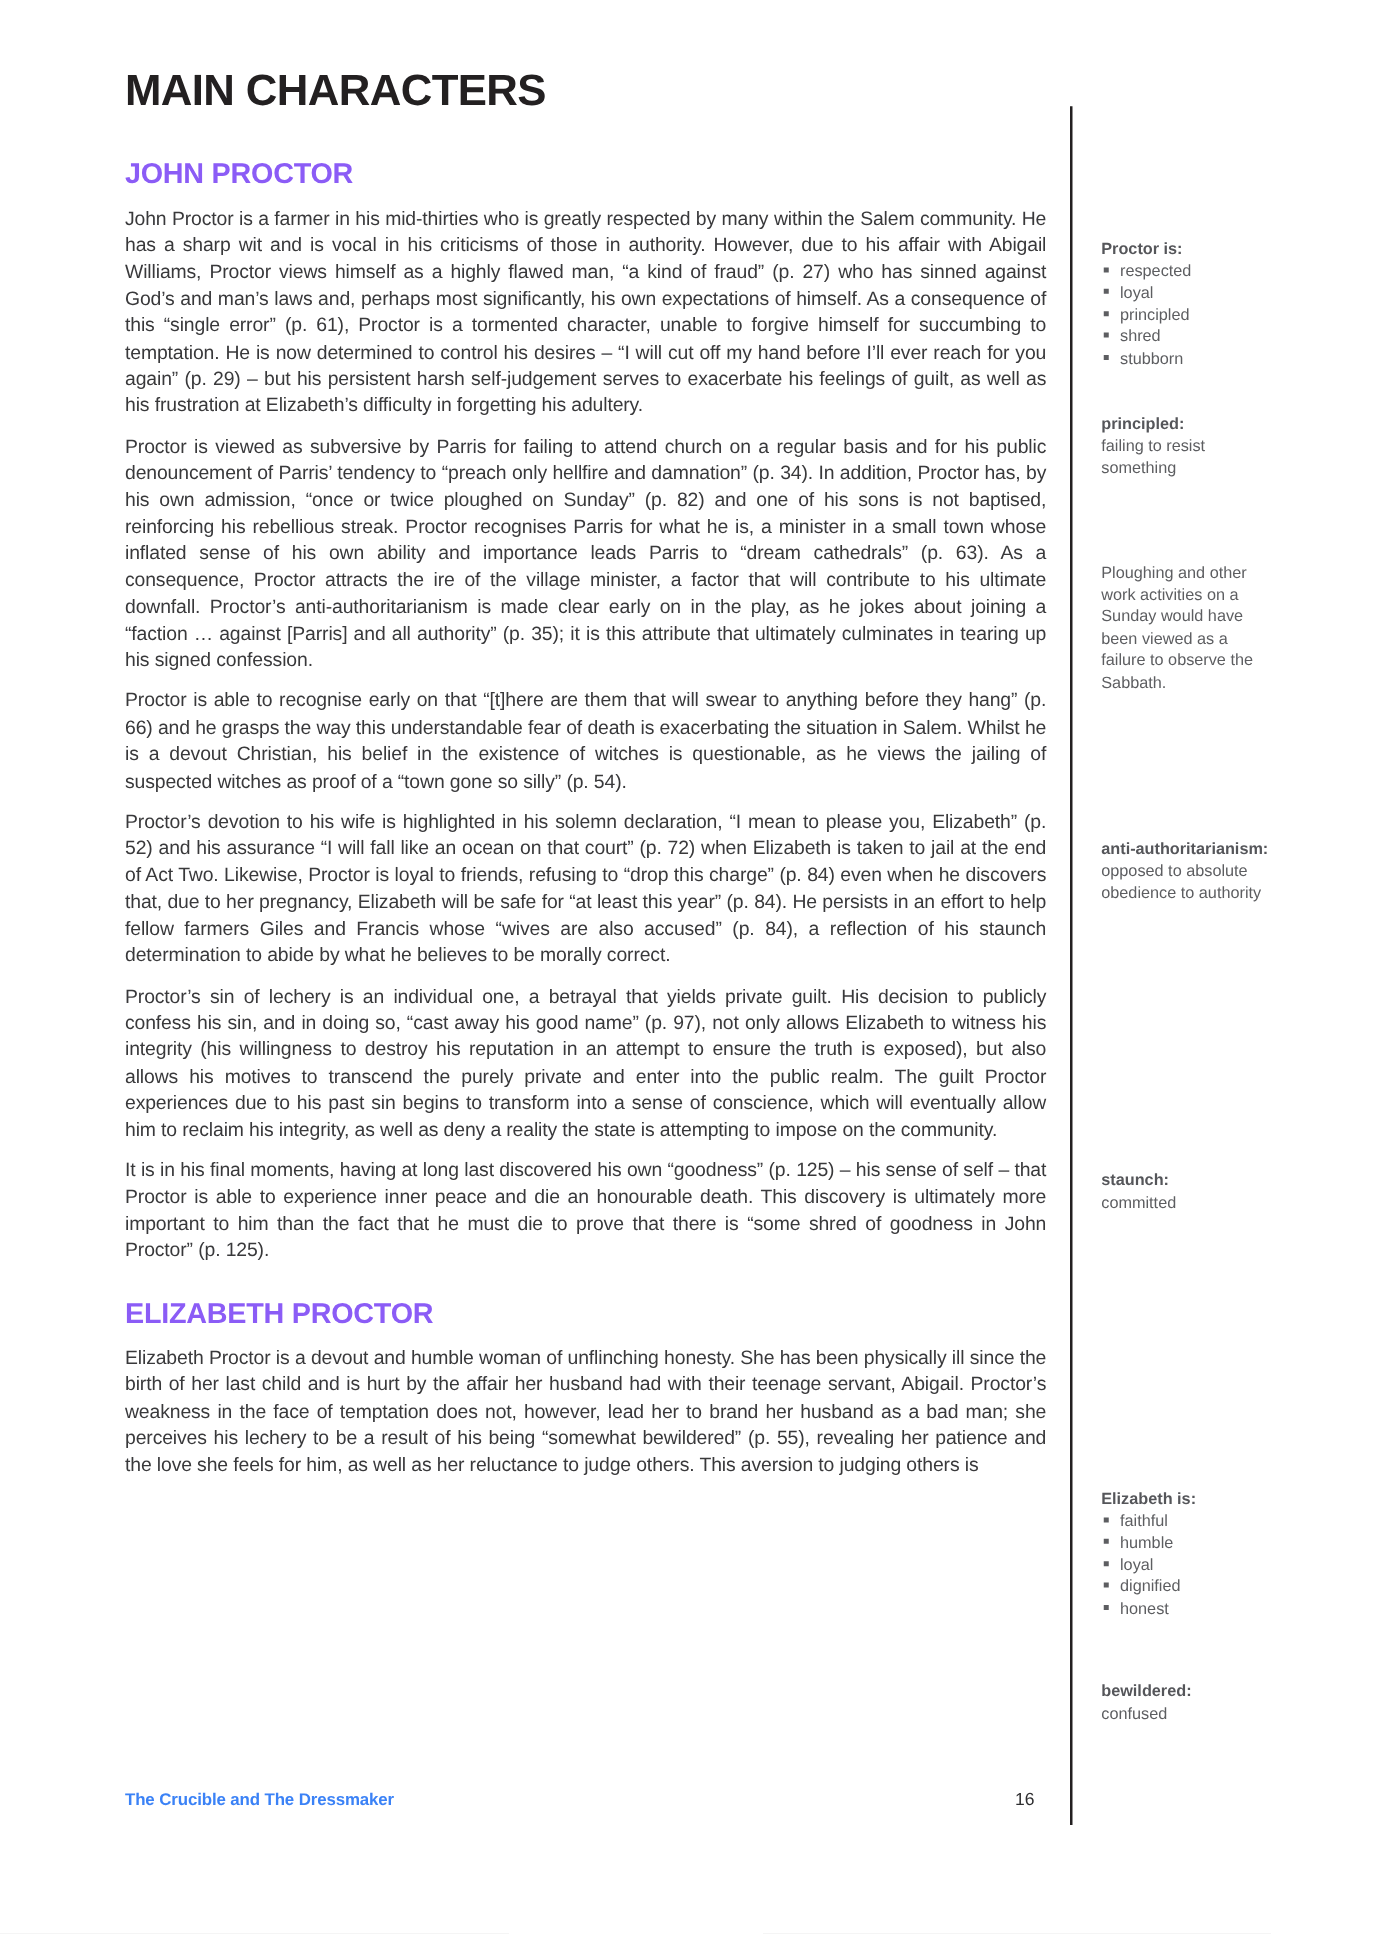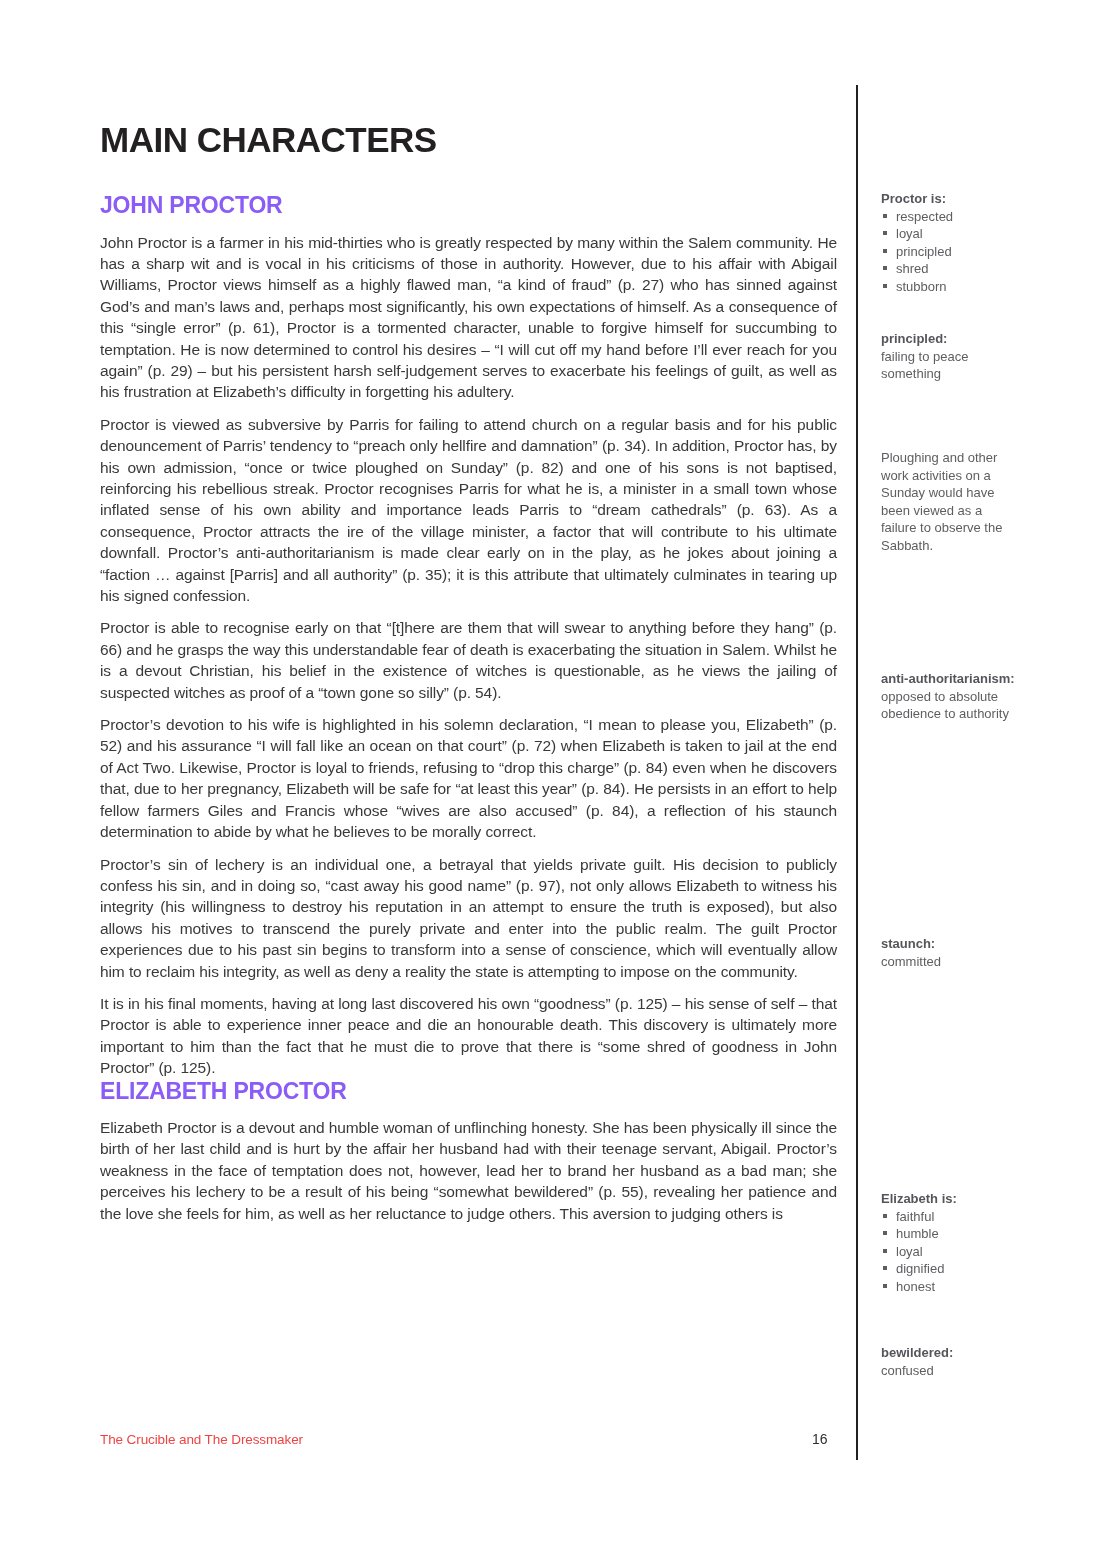--- a/index.html
+++ b/index.html
@@ -4,29 +4,29 @@
 <style>
   * { margin:0; padding:0; box-sizing:border-box; }
   html,body { background:#e8e8e8; }
   body { font-family:"Liberation Sans", sans-serif; }
   .page {
     position:relative; width:1109px; height:1547px;
     background:#ffffff; margin:0 auto; overflow:hidden;
   }
   .main-col { position:absolute; left:100px; top:0; width:737px; }
   .doc-title {
-    padding-top:120px; font-size:35px; line-height:1.15; font-weight:700;
+    padding-top:53px; font-size:35px; line-height:1.15; font-weight:700;
     letter-spacing:-0.5px; color:#232021;
   }
   .section-heading {
     font-size:23px; line-height:1.1; font-weight:700;
     color:#8b5cf6; letter-spacing:-0.2px;
   }
   .section-heading.first { margin-top:33px; }
-  .section-heading.second { }
+  .section-heading.second { margin-top:26px; }
   .body-para {
     margin-top:11px; font-size:15.5px; line-height:21.4px;
     text-align:justify; color:#39393b; letter-spacing:-0.1px;
   }
   .section .body-para:first-of-type { margin-top:13px; }
   .divider-v {
     position:absolute; left:856px; top:85px; width:2px; height:1375px;
     background:#232021;
   }
   .sidebar-note {
@@ -36,21 +36,21 @@
   .sidebar-note .term { font-weight:700; color:#55565a; }
   .traits-heading { font-weight:700; color:#55565a; }
   .traits-list { list-style:none; }
   .traits-list li { display:flex; align-items:baseline; }
   .bullet-sq {
     flex:0 0 auto; width:4px; height:4px; background:#5d5e61;
     margin-right:9px; margin-left:2px; position:relative; top:-3px;
   }
   .footer-title {
     position:absolute; left:100px; top:1432px;
-    font-size:13.5px; font-weight:400; color:#ef4444; letter-spacing:-0.1px;
+    font-size:13.5px; font-weight:700; color:#3b82f6; letter-spacing:-0.1px;
   }
   .page-number {
     position:absolute; left:812px; top:1431px;
     font-size:14px; color:#2e2e30;
   }
 </style>
 </head>
 <body>
 
 <div class="page">
@@ -97,21 +97,21 @@
         </li>
       <li>
           <span class="bullet-sq"></span>
           <span>stubborn</span>
         </li>
     </ul>
   </div>
 
   <div class="sidebar-note" style="top:330px;">
     <div class="term">principled:</div>
-    <div>failing to peace something</div>
+    <div>failing to resist something</div>
   </div>
 
   <div class="sidebar-note" style="top:449px;">
     <div>Ploughing and other work activities on a Sunday would have been viewed as a failure to observe the Sabbath.</div>
   </div>
 
 
   <div class="sidebar-note" style="top:670px;">
     <div class="term">anti-authoritarianism:</div>
     <div>opposed to absolute obedience to authority</div>

